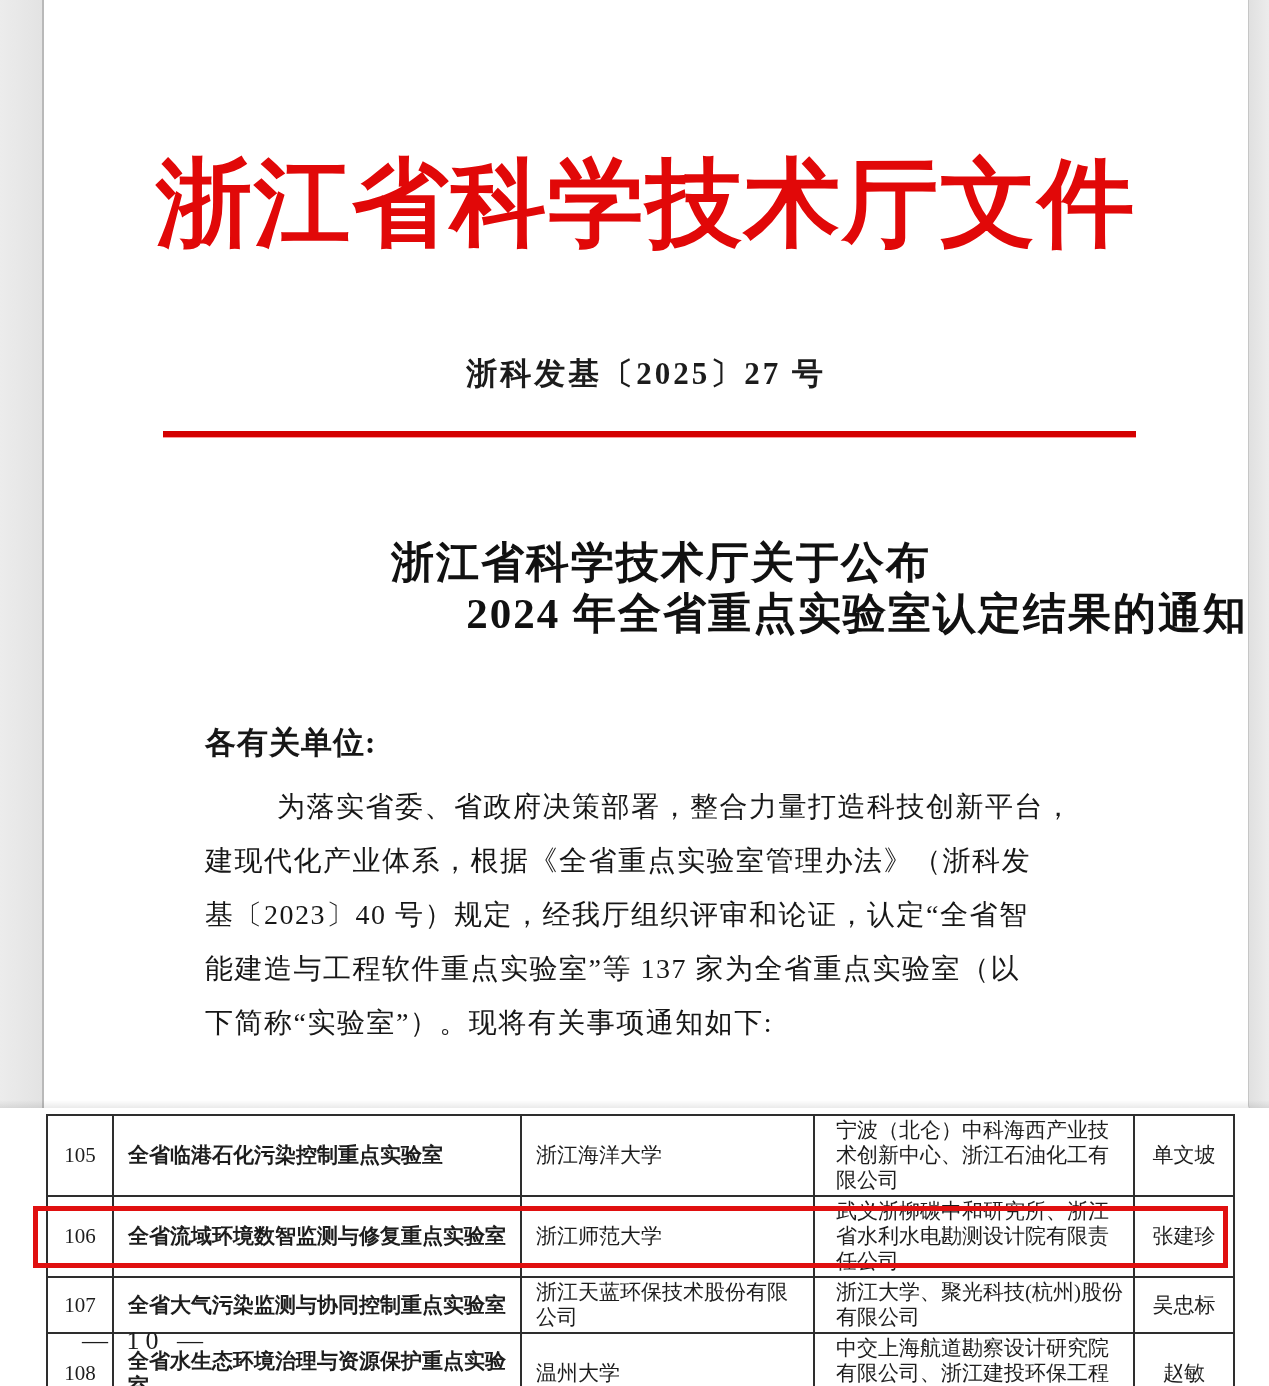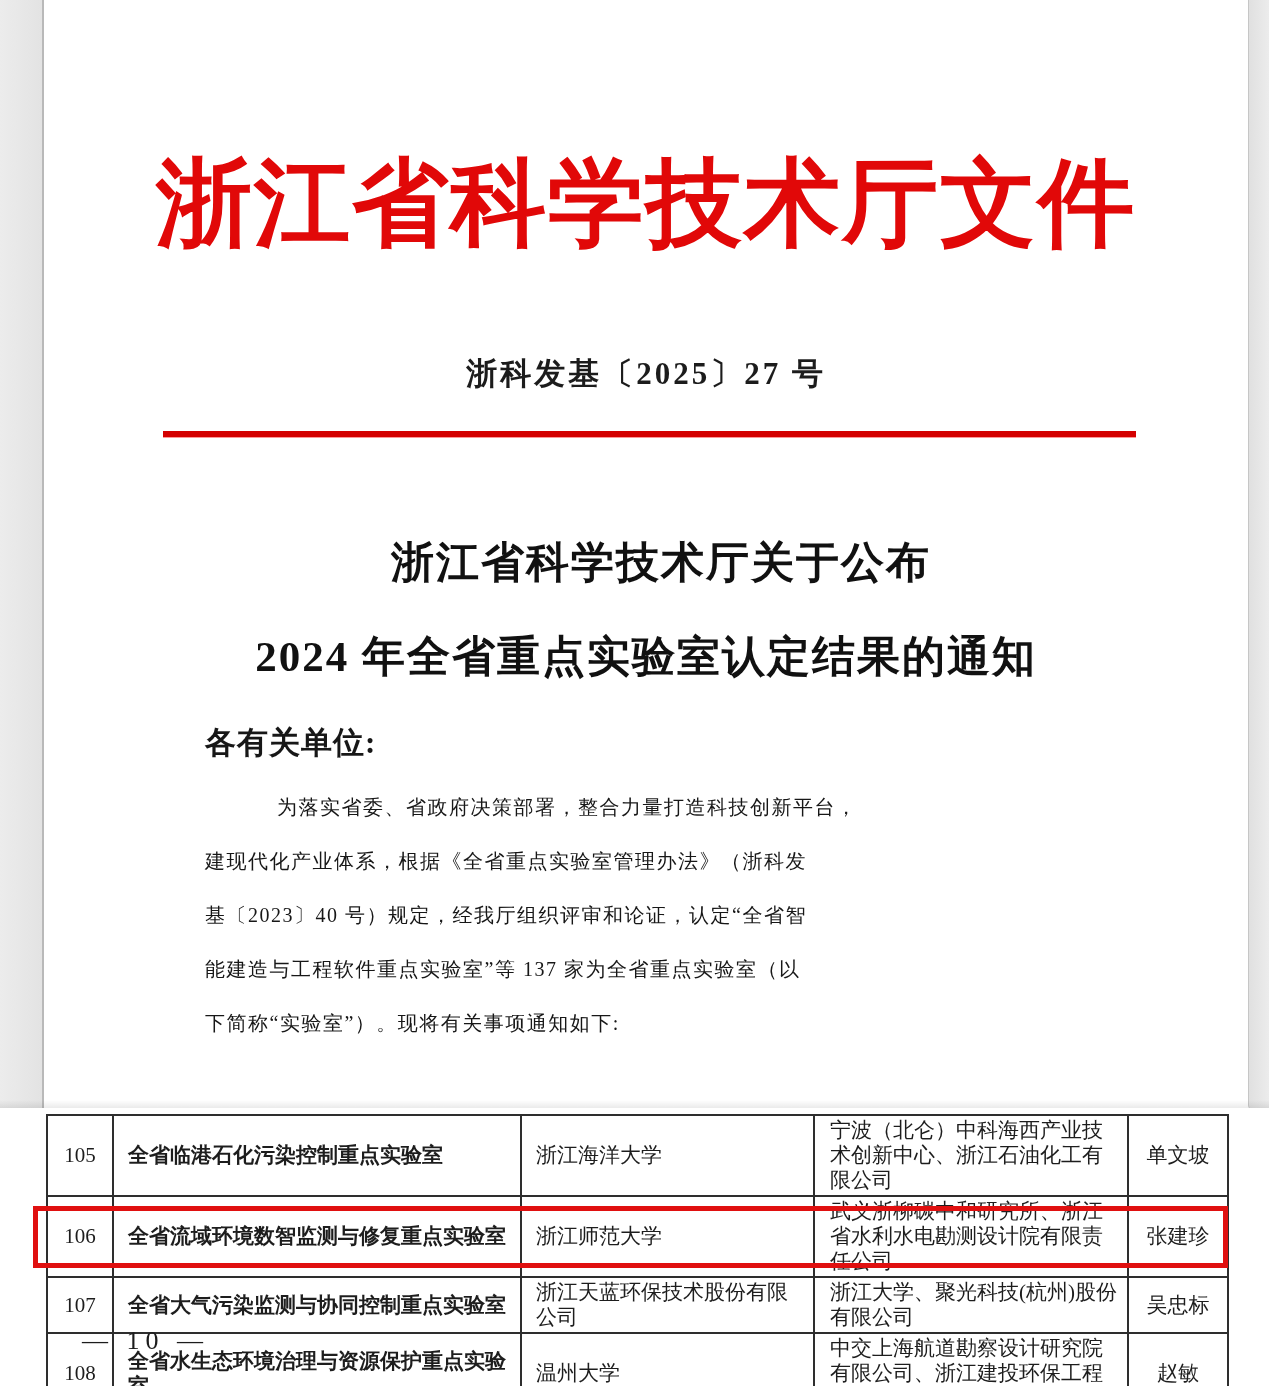--- a/index.html
+++ b/index.html
@@ -91,36 +91,36 @@
     left: 0;
     width: 100%;
     text-align: center;
     color: #111111;
     font-size: 43px;
     font-weight: 800;
     letter-spacing: 2px;
     white-space: nowrap;
   }
   .notice-line1 { top: 534px; padding-left: 15px; }
-  .notice-line2 { top: 628px; }
+  .notice-line2 { top: 585px; text-align: right; }
 
   .salutation {
     position: absolute;
     left: 161px; top: 722px;      
     color: #171717;
     font-size: 31px;
     font-weight: 600;
     letter-spacing: 1px;
   }
   .body-lines {
     position: absolute;
     left: 161px; top: 780px;
     width: 918px;
     color: #171717;
-    font-size: 20px;
+    font-size: 28px;
     font-weight: 500;
     letter-spacing: 1.5px;
   }
   .body-line {
     height: 54px;
     line-height: 54px;
     white-space: nowrap;
   }
   .body-line.indent { text-indent: 72px; }
 
@@ -145,21 +145,21 @@
   .lab-table td {
     border: 2px solid #2e2e2e;
     padding: 2px 8px;
     line-height: 25px;
     vertical-align: middle;
     overflow: hidden;
   }
   .lab-table td.c-no   { width: 60px;  text-align: center; padding: 2px 2px; }
   .lab-table td.c-lab  { width: 384px; text-align: left; padding-left: 14px; font-weight: bold; }
   .lab-table td.c-host { width: 269px; text-align: left; padding-left: 14px; }
-  .lab-table td.c-part { width: 293px; text-align: left; padding-left: 15px; padding-right: 4px; }
+  .lab-table td.c-part { width: 293px; text-align: left; padding-left: 21px; padding-right: 4px; }
   .lab-table td.c-dir  { width: 94px;  text-align: center; padding: 2px 2px; }
   tr.r-105 td { height: 45px; }
   tr.r-106 td { height: 46px; }
   tr.r-107 td { height: 46px; }
   tr.r-108 td { height: 44px; }
 
   .highlight-box {
     position: absolute;
     left: 33px; top: 98px;        
     width: 1195px; height: 62px;

